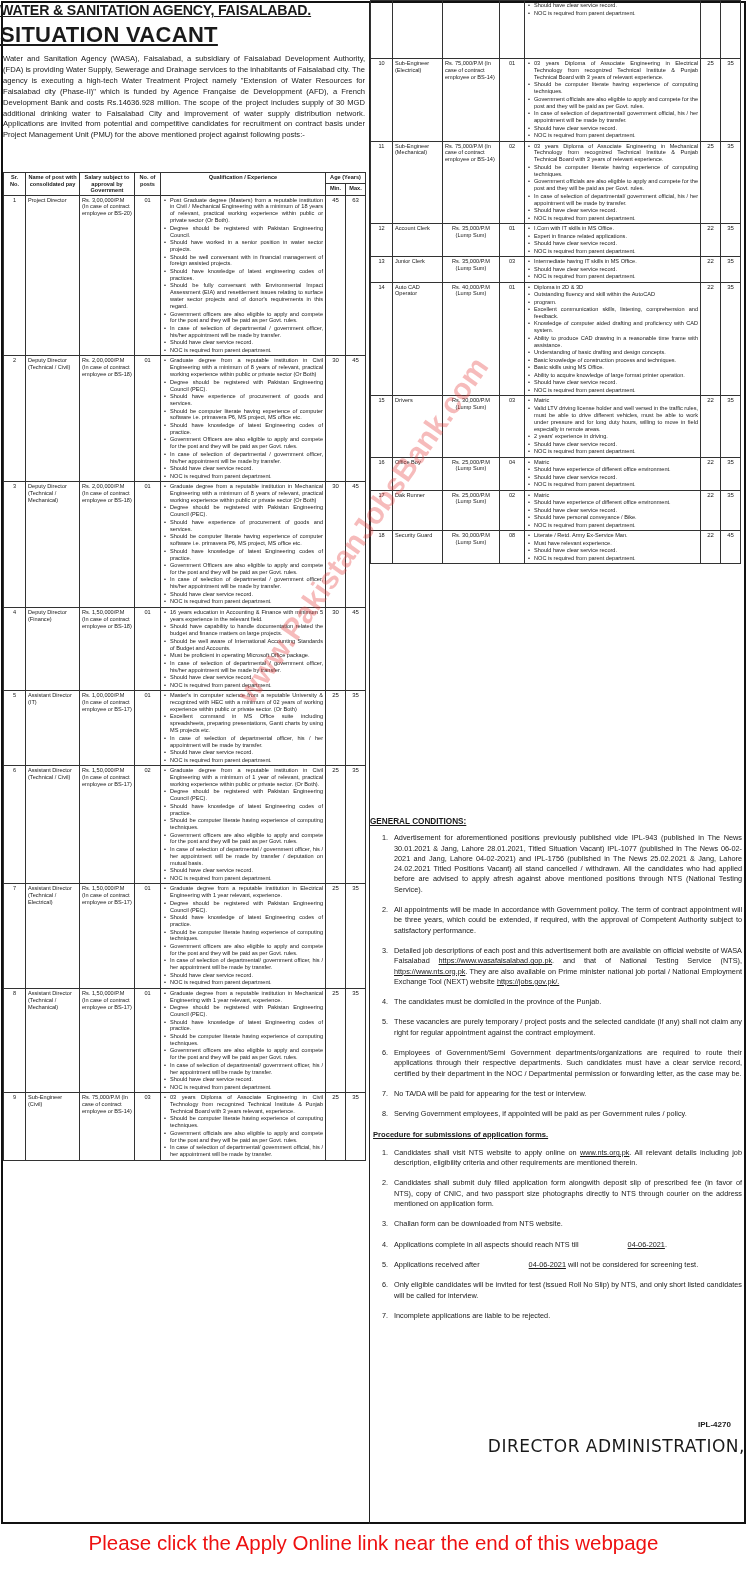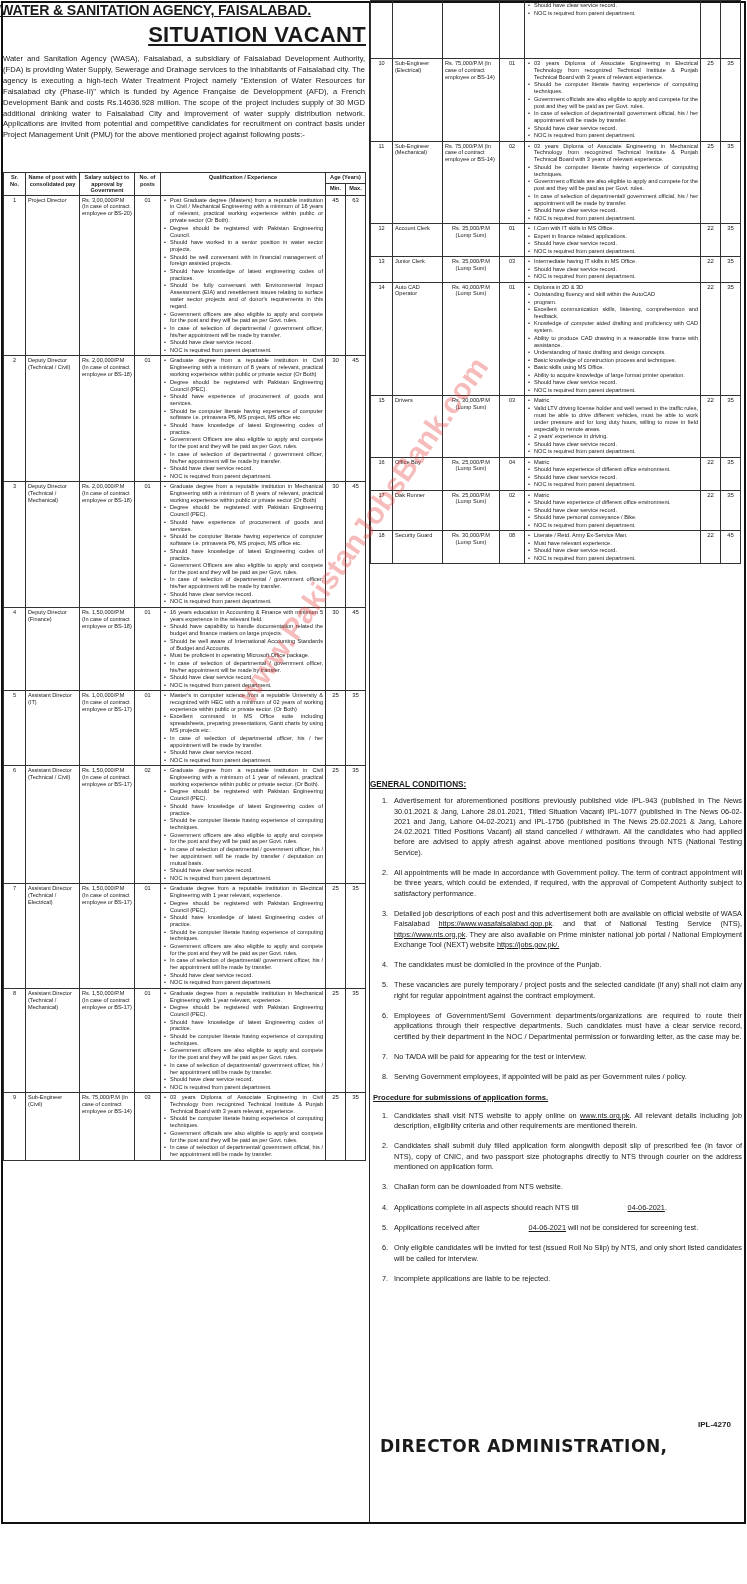--- a/index.html
+++ b/index.html
@@ -11,21 +11,21 @@
     border: 2px solid #111; background: #fff;
   }
   .col-divider { position: absolute; left: 366px; top: 0; width: 1px; height: 1521px; background: #222; }
 
   
   .hdr-title {
     position: absolute; left: 0; top: 2px; width: 366px; text-align: left;
     font-weight: bold; font-size: 14.2px; letter-spacing: -0.2px; text-decoration: underline; white-space: nowrap;
   }
   .hdr-sub {
-    position: absolute; left: 0; top: 22px; width: 366px; text-align: right;
+    position: absolute; left: 0; top: 22px; width: 366px; text-align: left;
     font-weight: bold; font-size: 22px; text-decoration: underline; letter-spacing: 0.3px;
   }
   .intro {
     position: absolute; left: 3px; top: 54px; width: 362px;
     font-size: 7.6px; line-height: 10.9px; text-align: justify; font-family: "Liberation Sans Narrow", "Liberation Sans", sans-serif;
   }
 
   
   table.jobs { border-collapse: collapse; position: absolute; table-layout: fixed; font-size: 5.6px; line-height: 6.9px; }
   table.jobs td, table.jobs th { border: 0.8px solid #333; vertical-align: top; padding: 1px 2px; }
@@ -35,31 +35,31 @@
   td.c-sr { text-align: center; }
   td.c-num { text-align: center; }
   td.c-age { text-align: center; font-size: 6px; }
   td.c-sal { text-align: left; }
   td.c-sal.lump { text-align: center; }
   ul.quals { list-style: none; }
   ul.quals li { position: relative; padding-left: 7px; text-align: justify; margin-bottom: 0.6px; }
   ul.quals li::before { content: "•"; position: absolute; left: 1px; top: 0; }
 
   
-  .gc-wrap { position: absolute; left: 368px; top: 780px; width: 374px; font-size: 7.3px; line-height: 10.3px; }
+  .gc-wrap { position: absolute; left: 368px; top: 817px; width: 374px; font-size: 7.3px; line-height: 10.3px; }
   .gc-heading { font-weight: bold; text-decoration: underline; font-size: 8.2px; margin-left: 2px; margin-bottom: 6px; }
   ol.gc-list { list-style: none; margin-left: 14px; }
   ol.gc-list li { position: relative; padding-left: 12px; text-align: justify; margin-bottom: 10px; }
   ol.gc-list li .n { position: absolute; left: 0; top: 0; }
   .proc-heading { font-weight: bold; text-decoration: underline; font-size: 7.6px; margin: 0 0 8px 5px; }
   a.lnk { color: #1a1a1a; text-decoration: underline; }
   .u-bold { font-weight: normal; text-decoration: underline; margin-left: 47px; }
 
   .ipl { position: absolute; left: 698px; top: 1420px; font-weight: bold; font-size: 8px; }
-  .sign { position: absolute; left: 380px; top: 1437px; width: 365px; font-family: "DejaVu Sans", sans-serif; font-weight: bold; text-align: left; line-height: 19px; }
+  .sign { position: absolute; left: 380px; top: 1437px; width: 365px; font-family: "DejaVu Sans", sans-serif; font-weight: normal; text-align: right; line-height: 19px; }
   .sign .l1 { font-size: 17px; letter-spacing: 0.5px; }
   .sign .l2 { font-size: 15.5px; }
   .sign .l3 { font-size: 15.5px; }
 
   .watermark {
     position: absolute; left: 230px; top: 690px; transform: rotate(-55deg); transform-origin: left top;
     color: rgba(230, 60, 60, 0.35); font-size: 30px; font-weight: bold; white-space: nowrap; pointer-events: none;
   }
 
   .notice {
@@ -492,13 +492,14 @@
       <li><span class="n">7.</span>Incomplete applications are liable to be rejected.</li>
     </ol>
 </div>
 
 <div class="ipl">IPL-4270</div>
 <div class="sign">
   <div class="l1">DIRECTOR ADMINISTRATION,</div>
 </div>
 
 <div class="notice" style="color: rgb(238, 17, 17);">
+  <div>Please click the Apply Online link near the end of this webpage</div>
 </div>
 
 </body></html>

